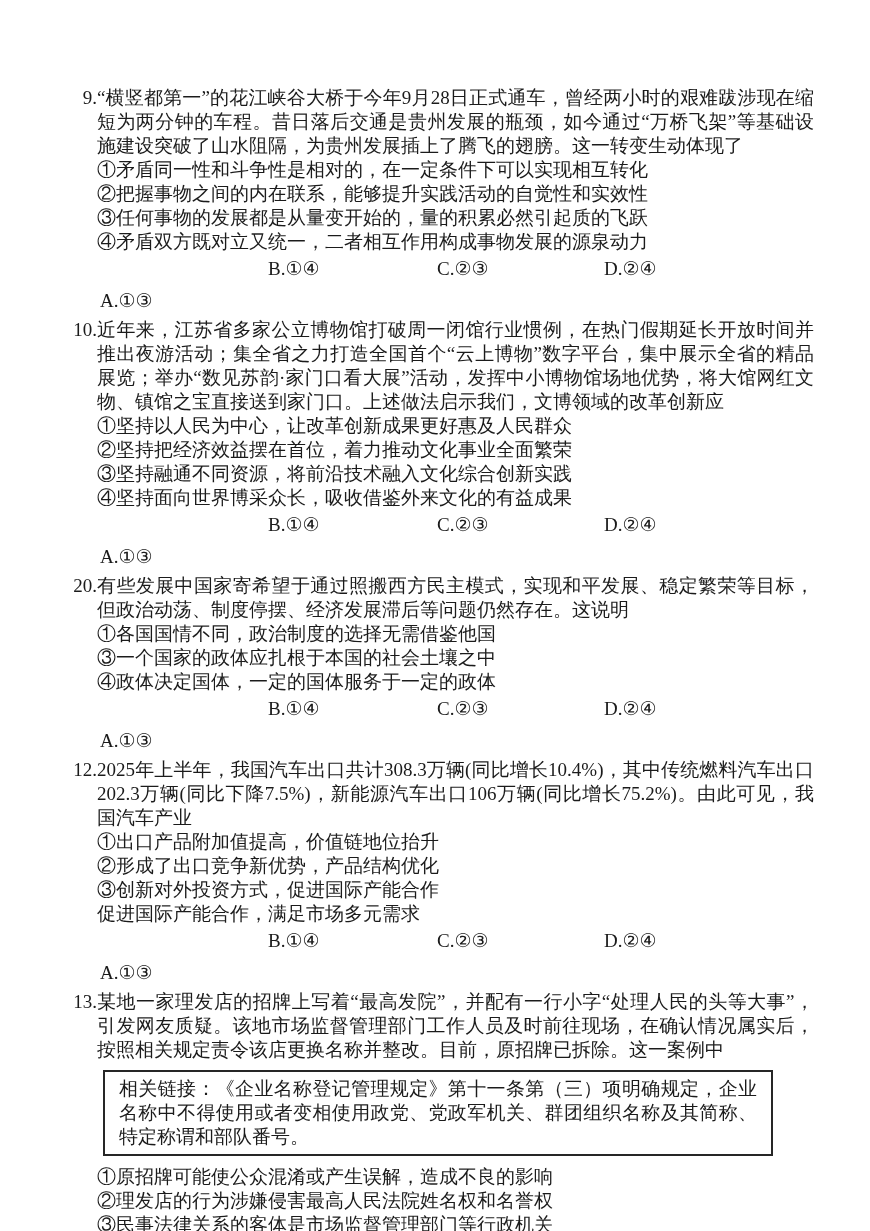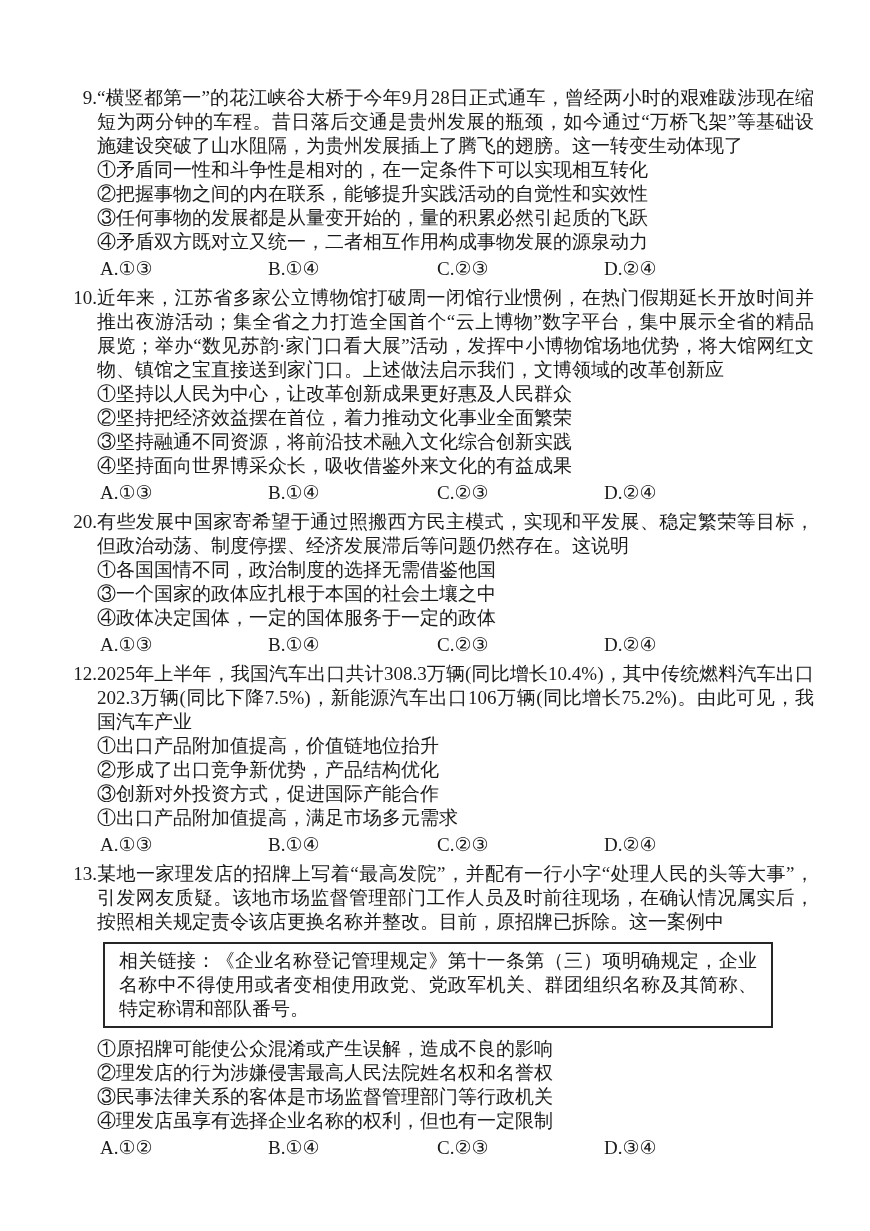--- a/index.html
+++ b/index.html
@@ -41,21 +41,21 @@
     text-align: justify;
   }
   .option {
     margin: 0;
   }
   .answers {
     display: flex;
     margin: 3px 0 5px 0;
   }
   .ans { flex: none; }
-  .ans-a { width: 171px; padding-left: 3px; box-sizing: border-box; }
+  .ans-a { width: 171px; padding-left: 3px; box-sizing: border-box; margin-top: 32px; }
   .ans-b { width: 169px; }
   .ans-c { width: 167px; }
   .link-box {
     box-sizing: border-box;
     border: 2px solid #262626;
     margin: 8px 41px 9px 6px;
     padding: 5px 14px;
     text-align: justify;
   }
 </style>
@@ -114,21 +114,21 @@
     </div>
   </section>
 
   <section class="question">
     <div class="q-num">12.</div>
     <div class="q-body">
       <p class="stem">2025年上半年，我国汽车出口共计308.3万辆(同比增长10.4%)，其中传统燃料汽车出口202.3万辆(同比下降7.5%)，新能源汽车出口106万辆(同比增长75.2%)。由此可见，我国汽车产业</p>
       <p class="option">①出口产品附加值提高，价值链地位抬升</p>
       <p class="option">②形成了出口竞争新优势，产品结构优化</p>
       <p class="option">③创新对外投资方式，促进国际产能合作</p>
-      <p class="option">①出口产品附加值提高，满足市场多元需求</p>
+      <p class="option">促进国际产能合作，满足市场多元需求</p>
       <div class="answers">
         <span class="ans ans-a">A.①③</span>
         <span class="ans ans-b">B.①④</span>
         <span class="ans ans-c">C.②③</span>
         <span class="ans ans-d">D.②④</span>
       </div>
     </div>
   </section>
 
   <section class="question">

